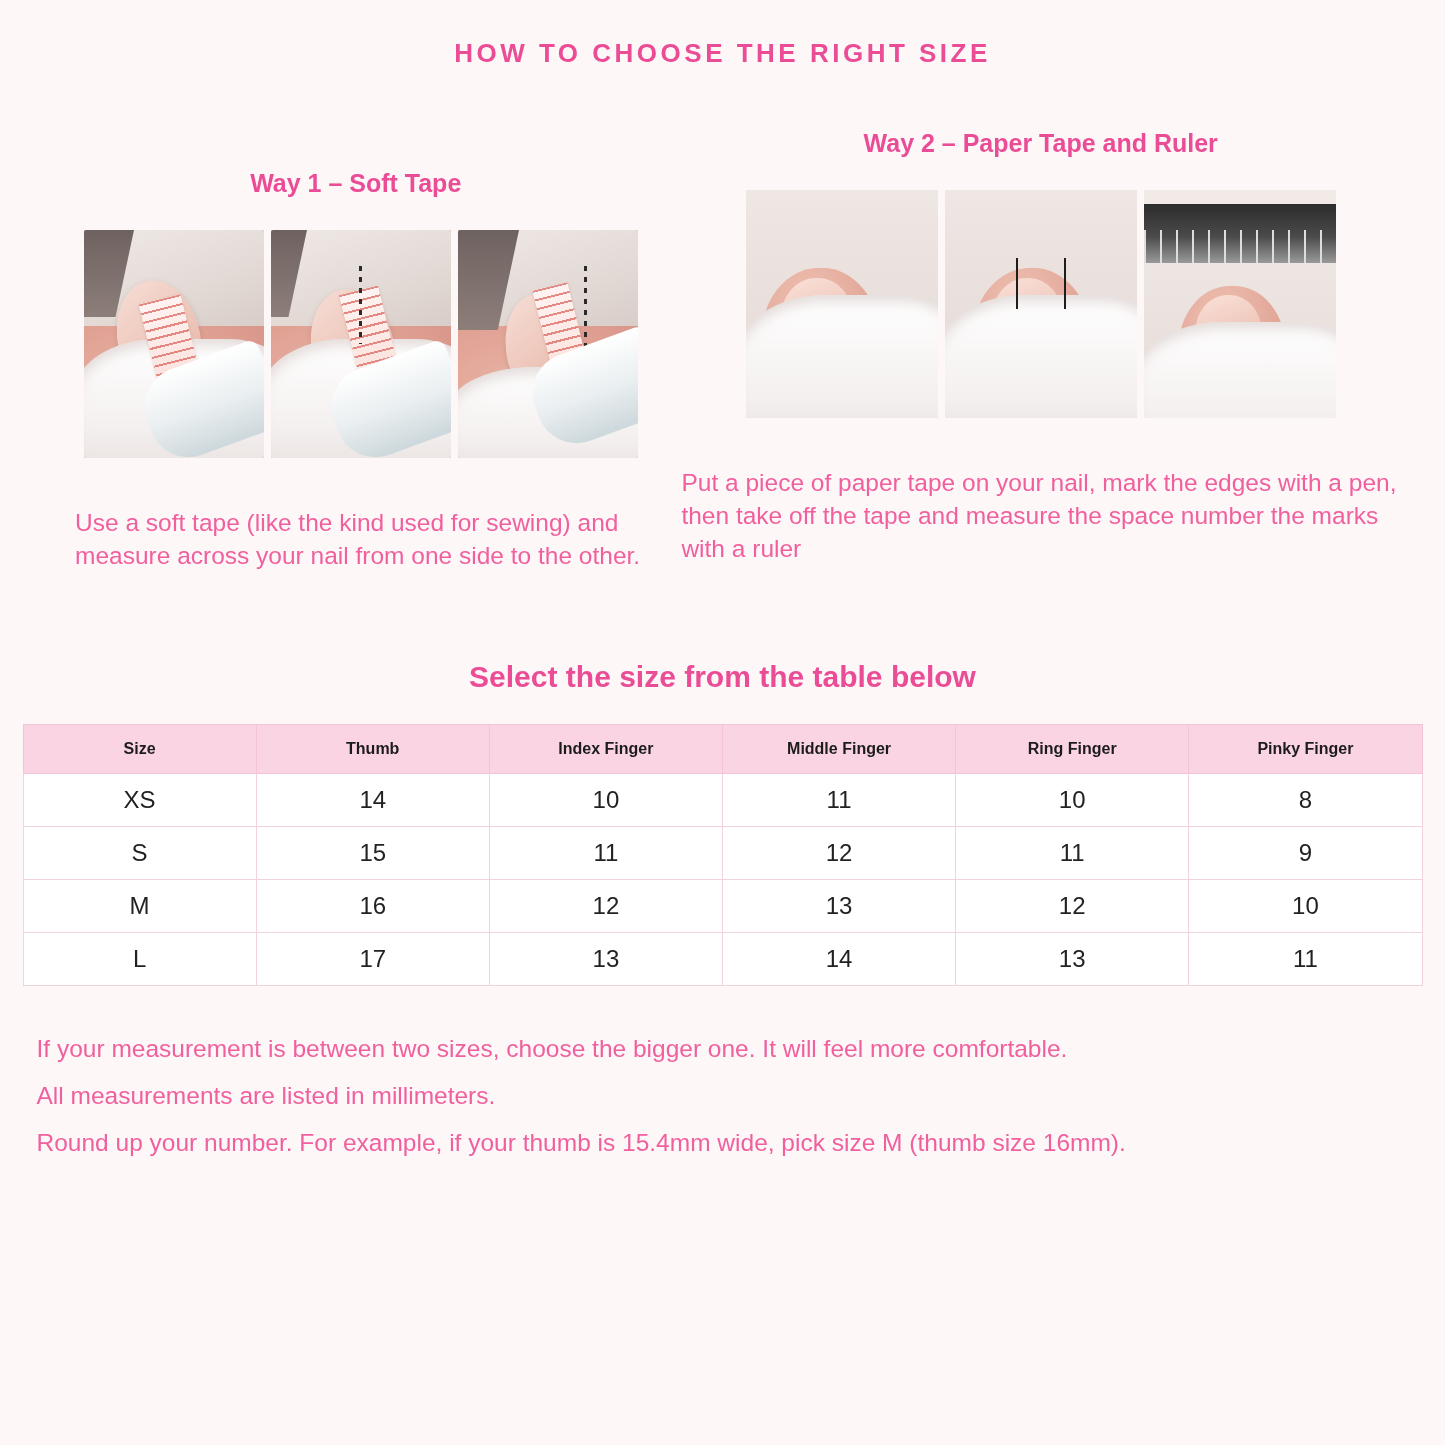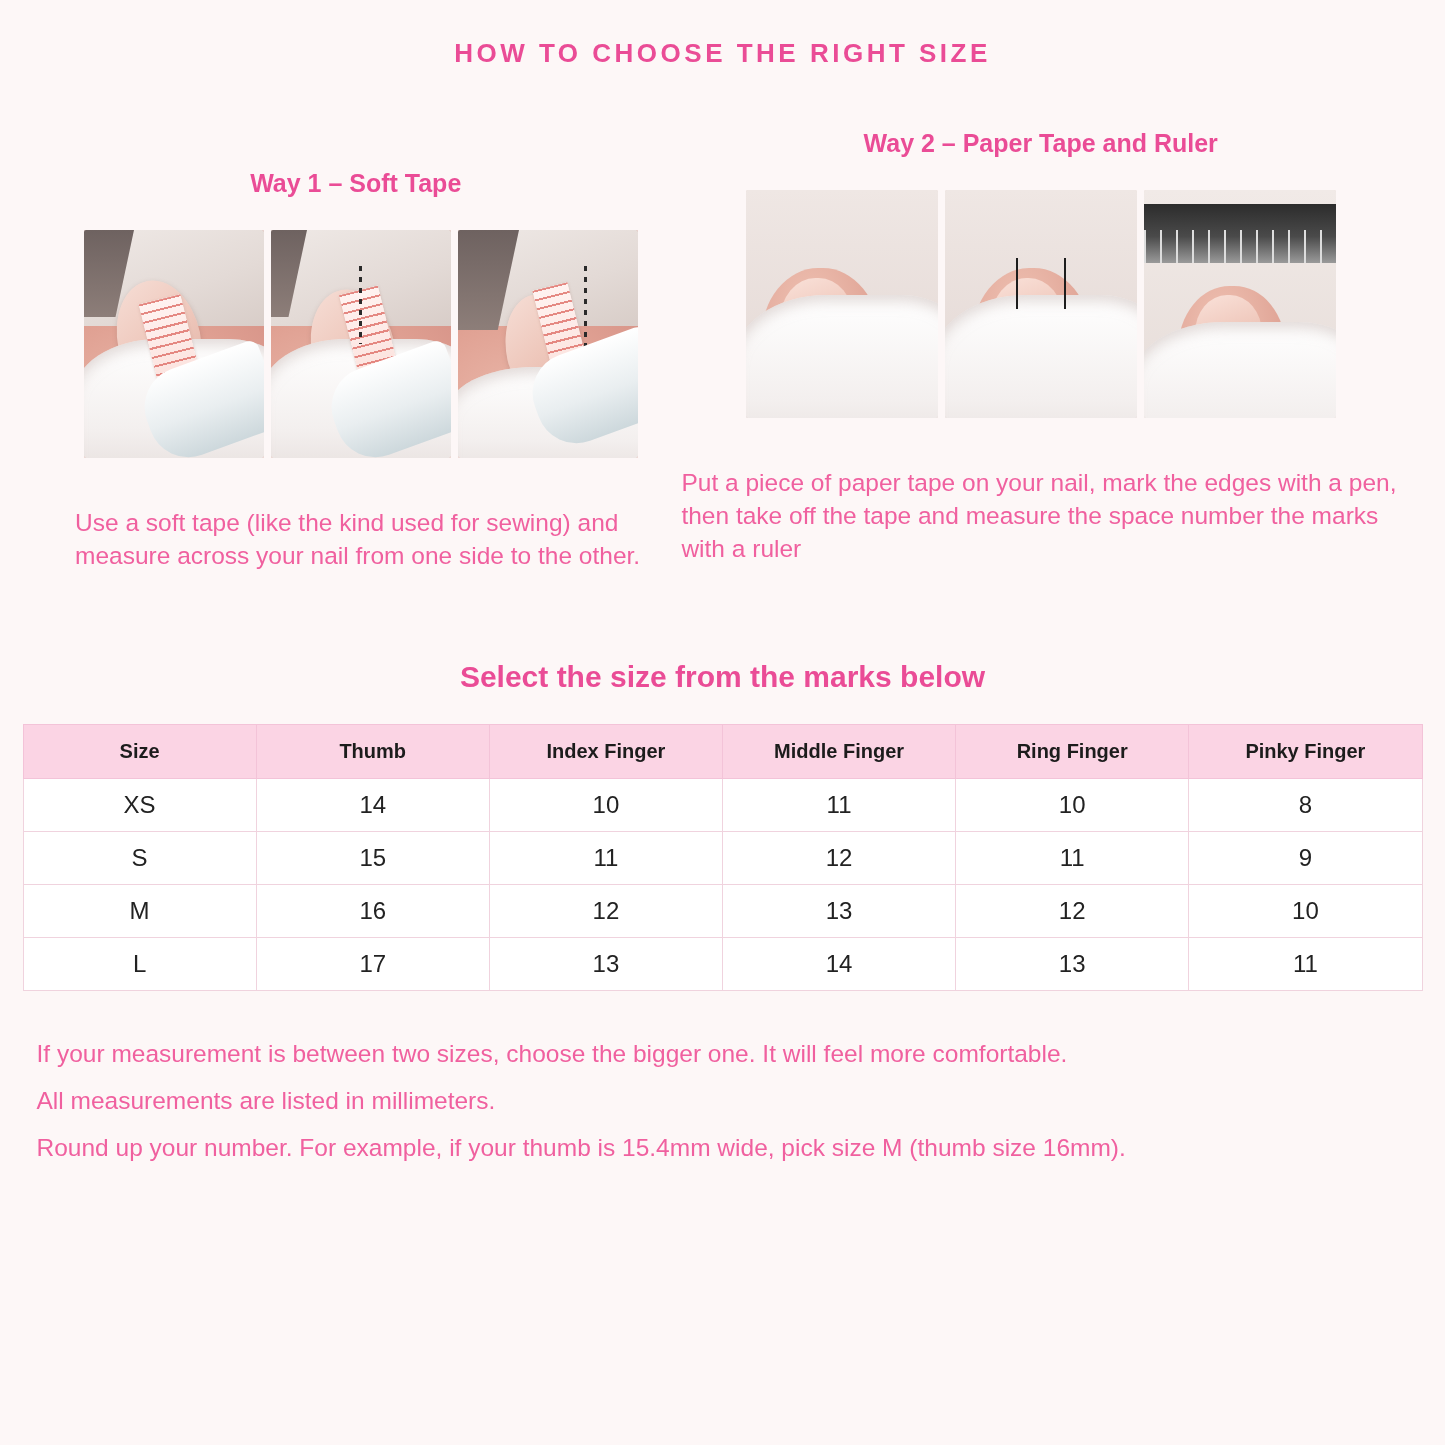--- a/index.html
+++ b/index.html
@@ -190,21 +190,21 @@
   }
   table.size-table {
     border-collapse: collapse;
     width: 1400px;
     margin: 0 auto;
     table-layout: fixed;
   }
   table.size-table th {
     background: #fbd4e4;
     color: #1c1c1c;
-    font-size: 20px;
+    font-size: 16px;
     font-weight: bold;
     padding: 15px 0;
     border: 1px solid #f3c3d8;
     text-align: center;
   }
   table.size-table td {
     background: #ffffff;
     color: #222;
     font-size: 24px;
     padding: 12px 0;
@@ -303,21 +303,21 @@
             <div class="nailBig"></div>
           </div>
           <div class="tissue" style="bottom:-22%;height:64%;"></div>
         </div>
       </div>
       <div class="caption">Put a piece of paper tape on your nail, mark the edges with a pen, then take off the tape and measure the space number the marks with a ruler</div>
     </div>
 
   </div>
 
-  <div class="table-title">Select the size from the marks below</div>
+  <div class="table-title">Select the size from the table below</div>
 
   <table class="size-table">
     <thead>
       <tr>
         <th>Size</th>
         <th>Thumb</th>
         <th>Index Finger</th>
         <th>Middle Finger</th>
         <th>Ring Finger</th>
         <th>Pinky Finger</th>

